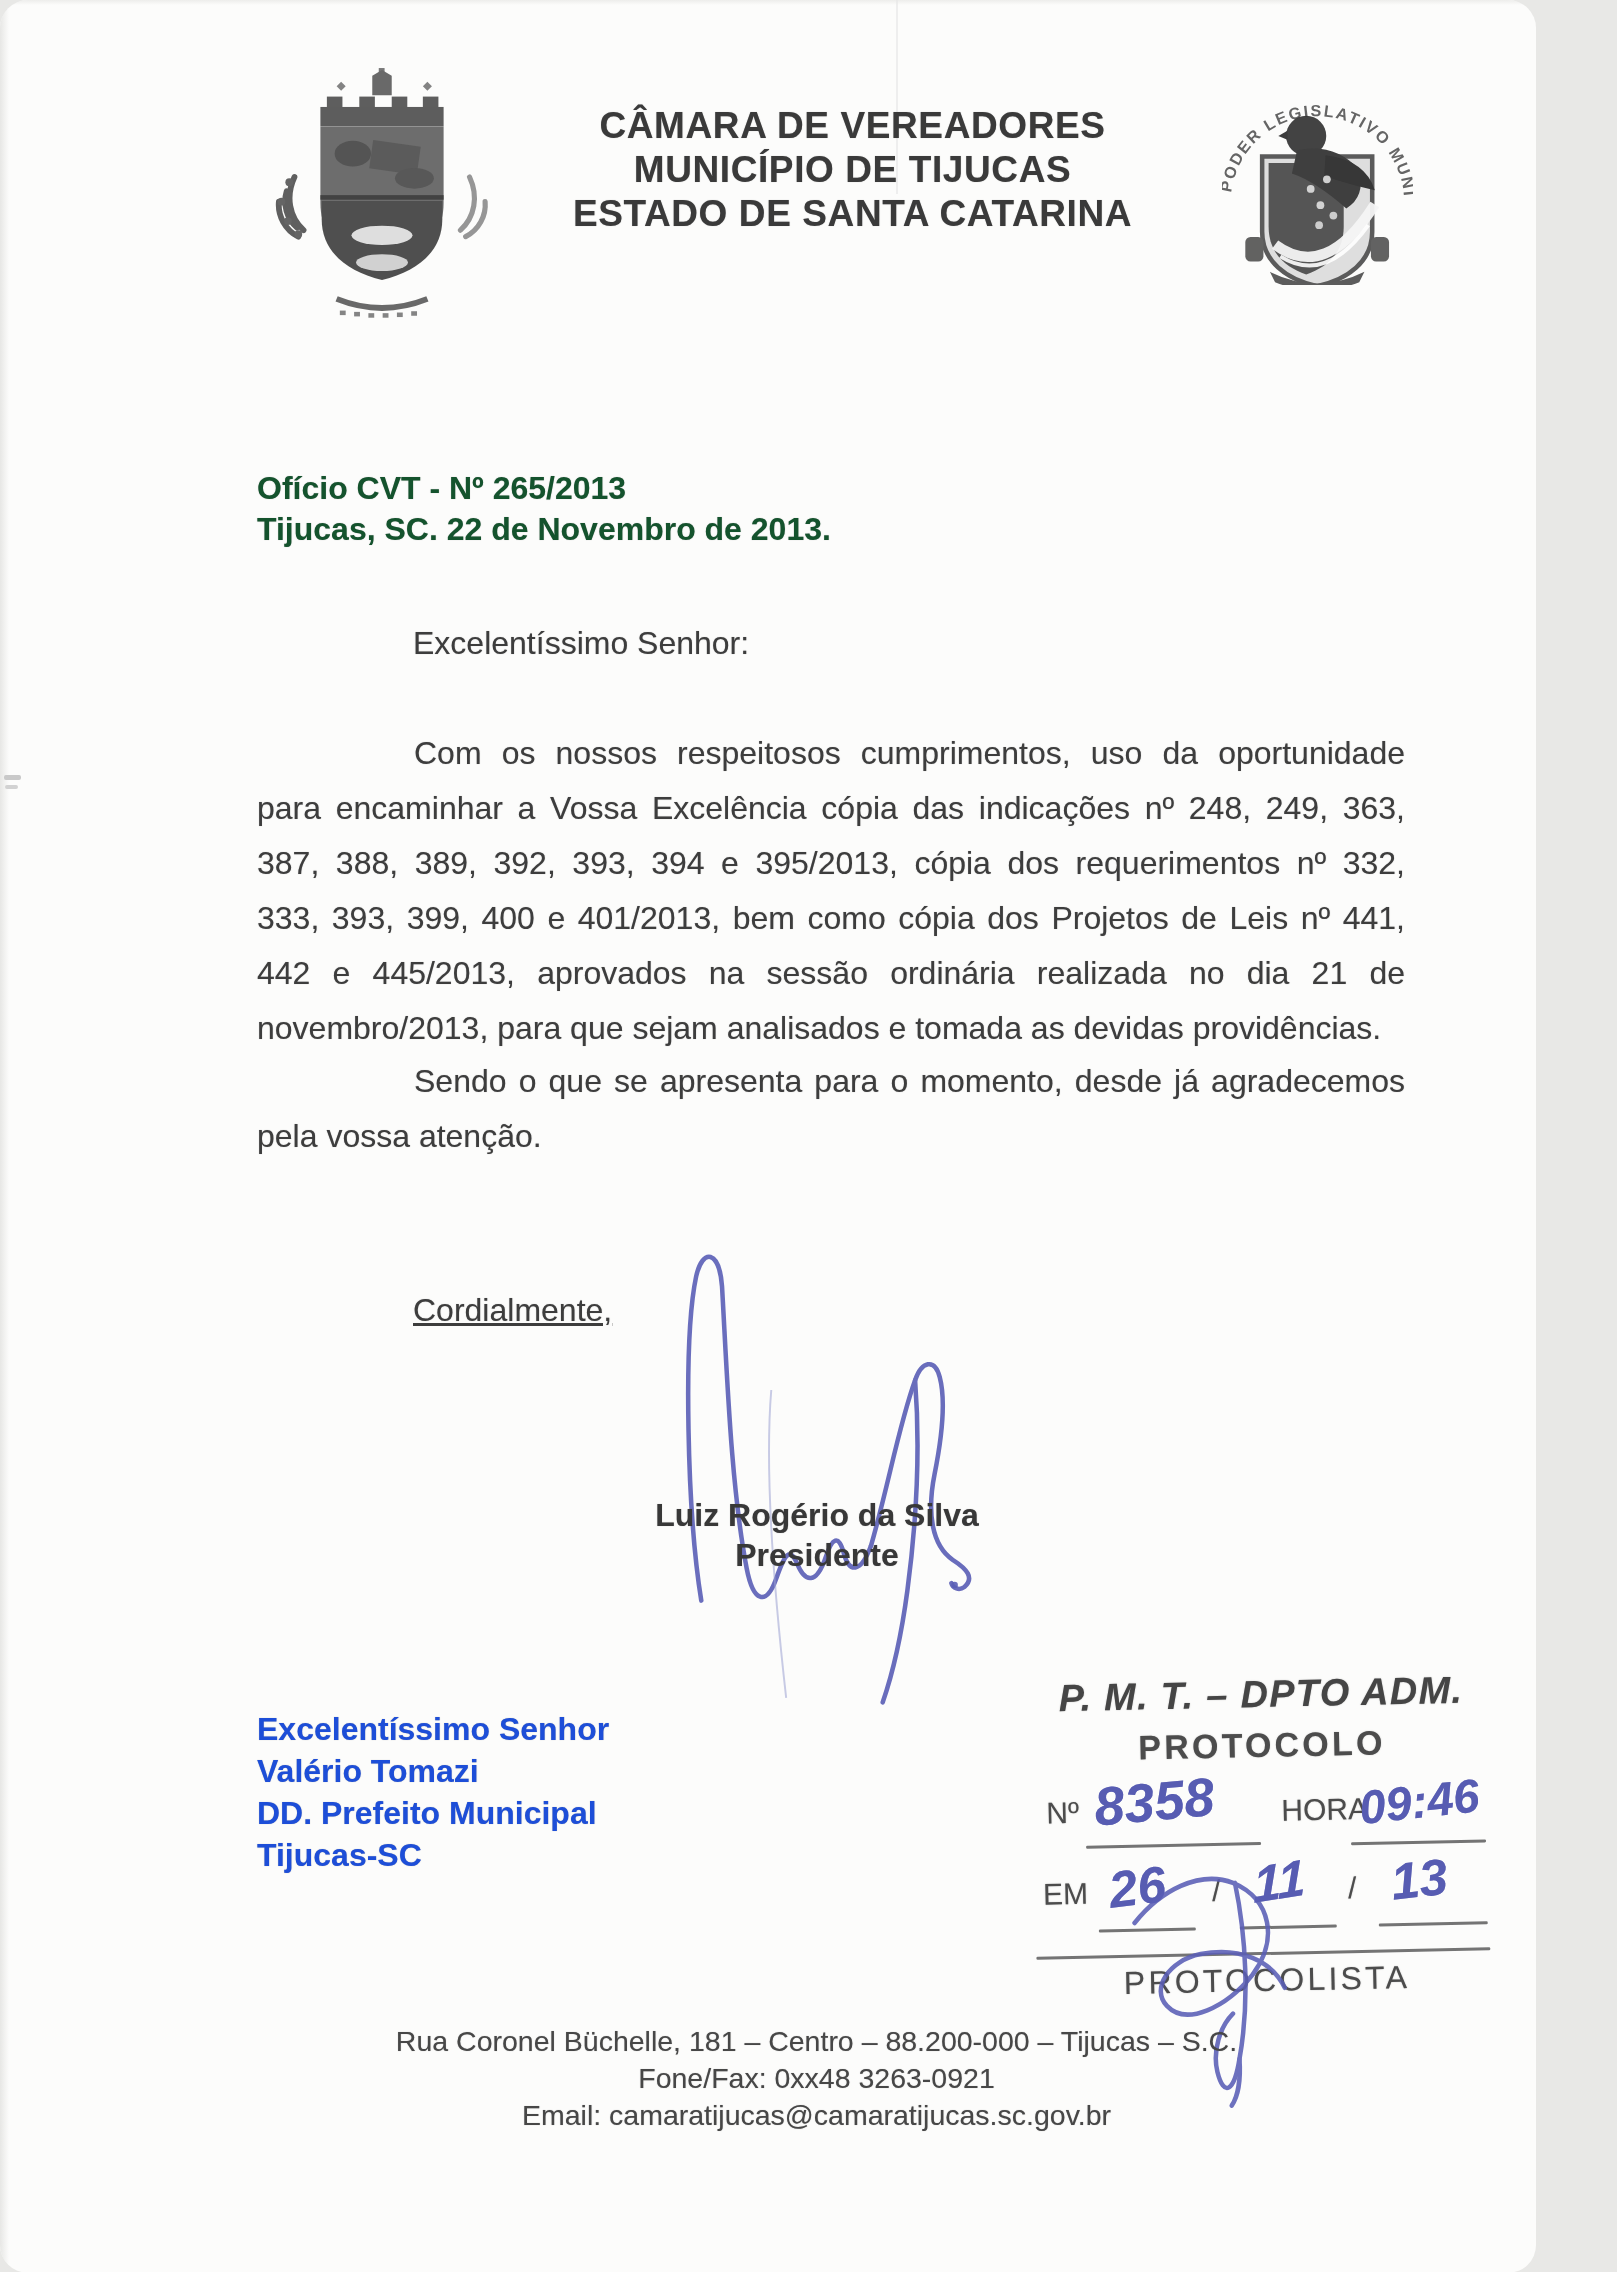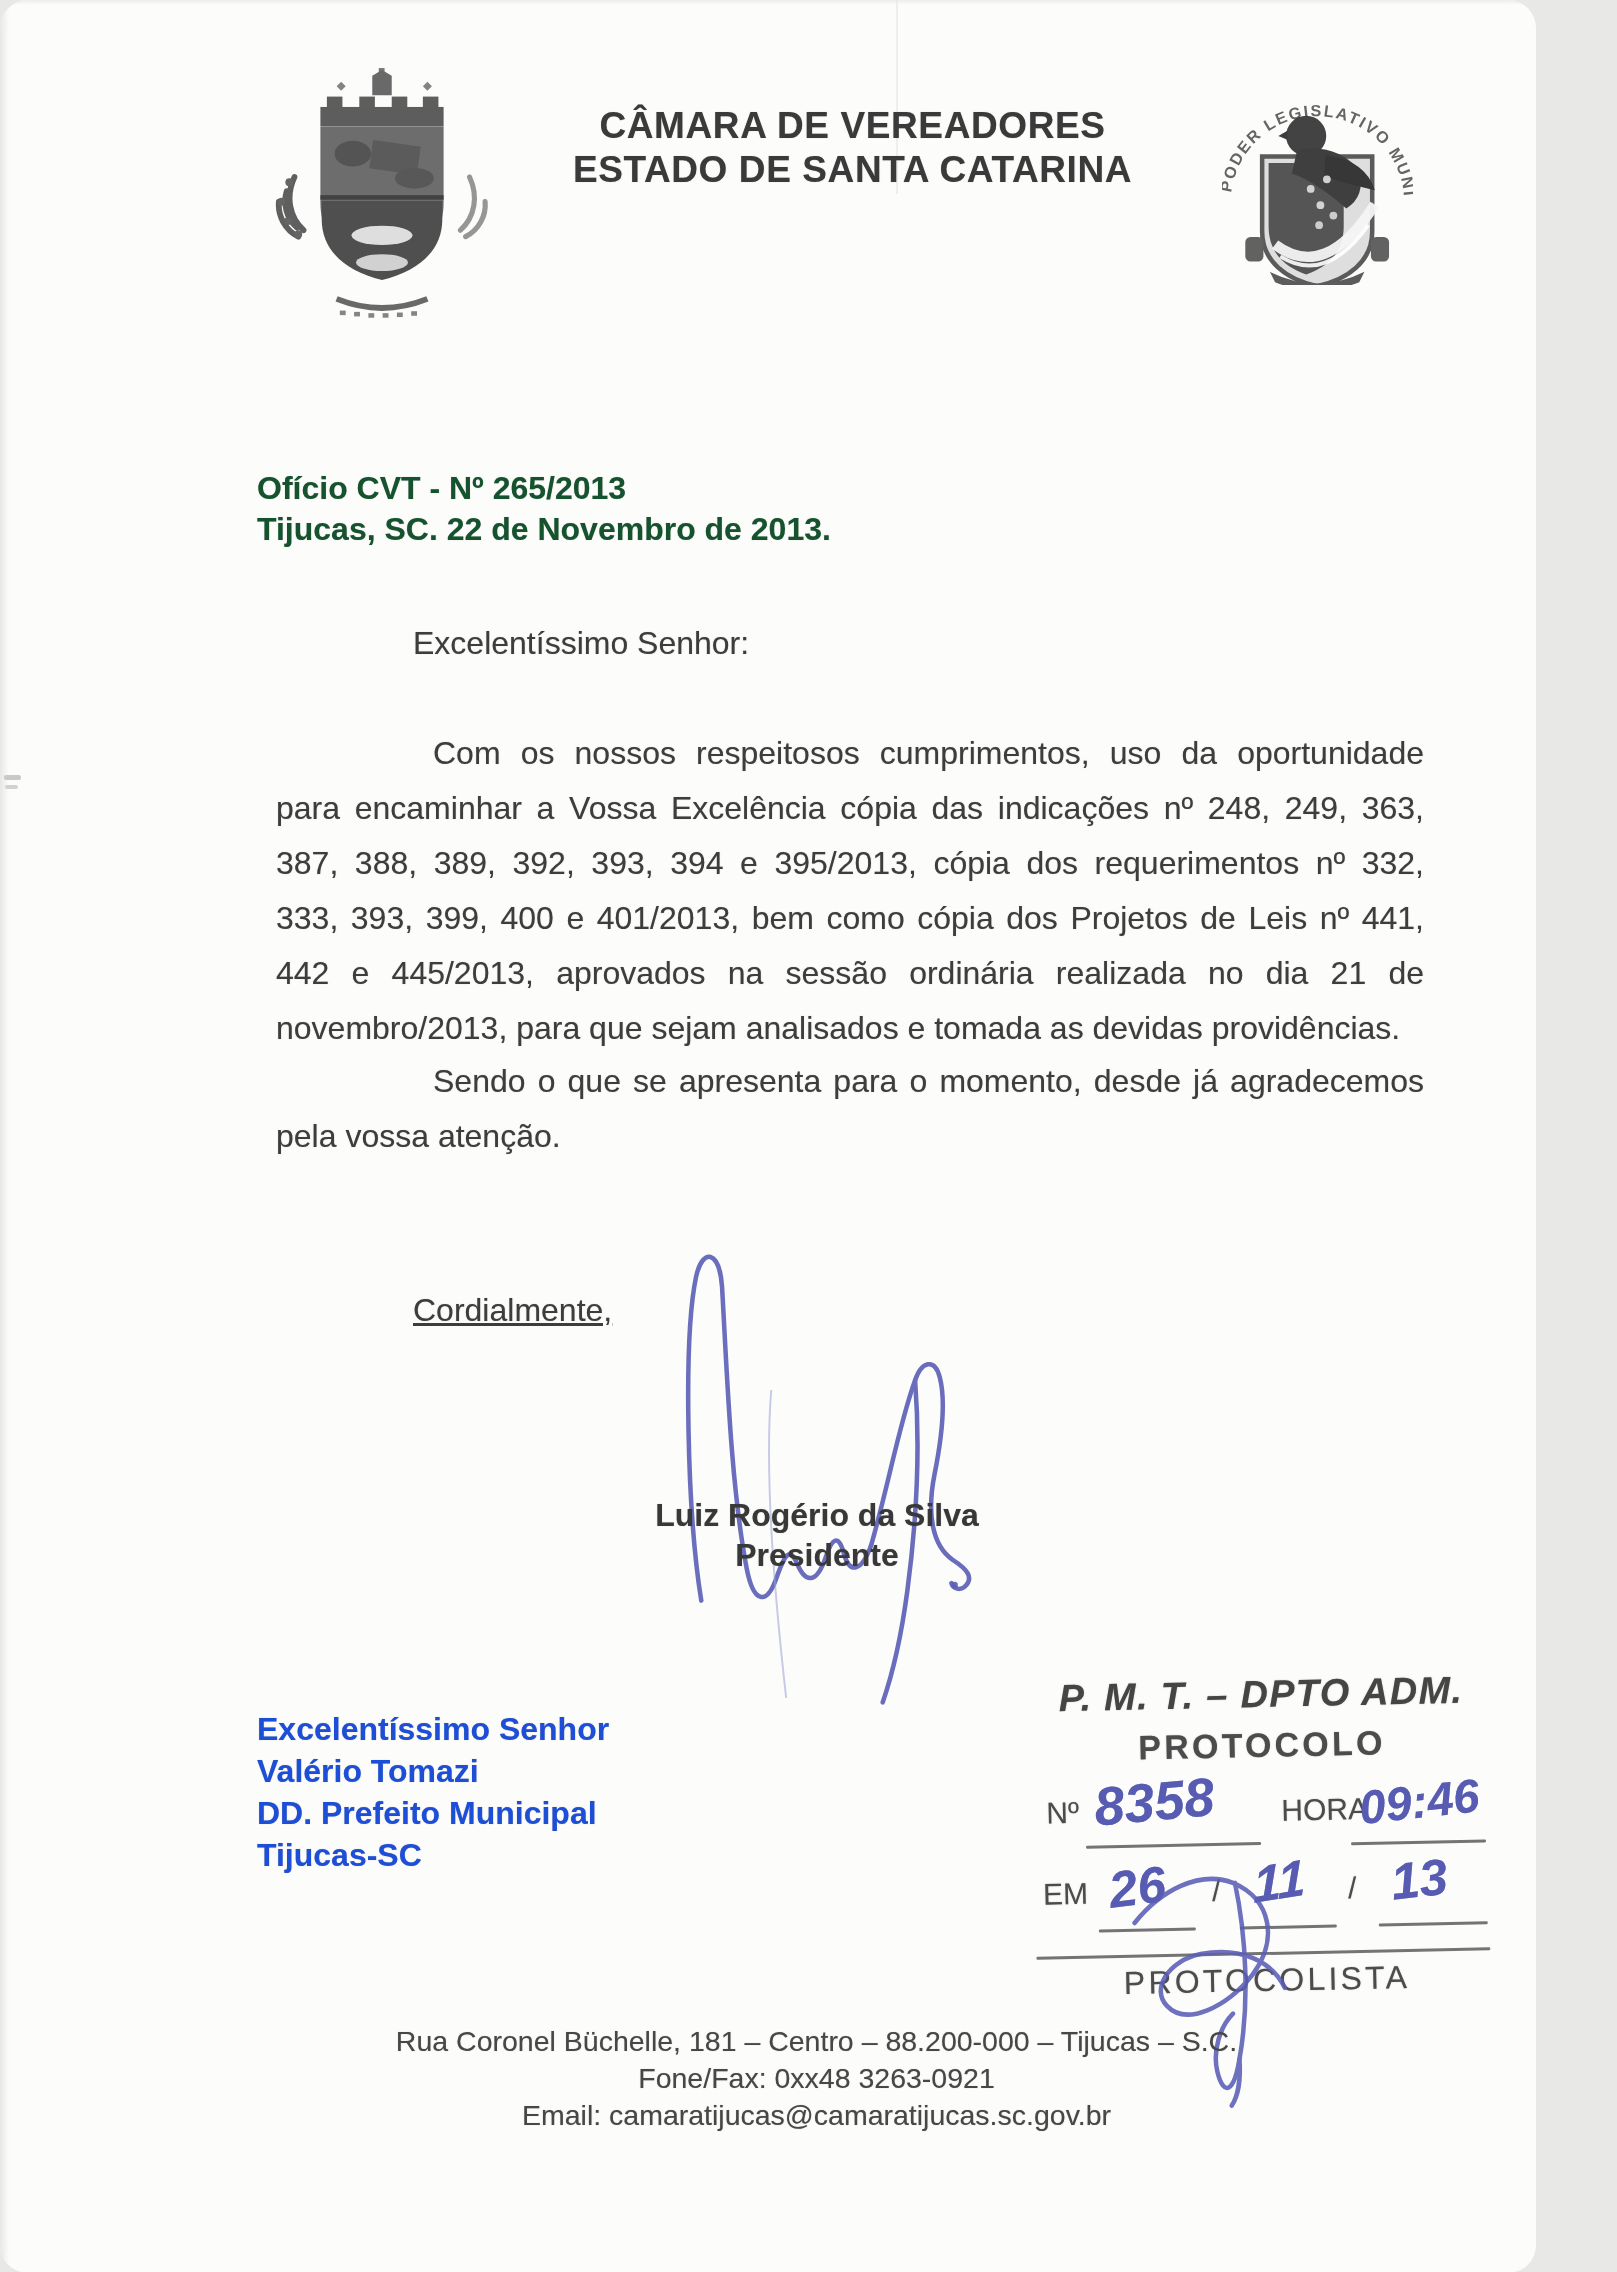--- a/index.html
+++ b/index.html
@@ -15,21 +15,21 @@
 
   
   .hdr{left:454px;top:104px;width:797px;text-align:center;}
   .hdr div{font-size:37px;font-weight:bold;line-height:44px;letter-spacing:0.6px;color:#3a3a3a;}
 
   
   .ref{left:257px;top:432px;font-size:32px;font-weight:bold;line-height:41px;color:#14532d;margin-top:36px;}
 
   
   .salutation{left:413px;top:617px;font-size:32px;margin-top:8px;}
-  .para{left:257px;width:1148px;font-size:32px;margin-left:19px;}
+  .para{left:257px;width:1148px;font-size:32px;}
   .para .line{height:55px;line-height:55px;text-align:justify;text-justify:inter-word;white-space:normal;}
   .para .jl{text-align-last:justify;}
   .para .ind{padding-left:157px;box-sizing:border-box;}
   .closing{left:413px;top:1292px;font-size:32px;text-decoration:underline;}
 
   .signer{left:616px;top:1487px;width:402px;text-align:center;font-weight:bold;font-size:32px;line-height:40px;color:#383838;margin-top:8px;}
   .recipient{left:257px;top:1708px;font-size:32px;font-weight:bold;line-height:42px;color:#1d4ed8;}
 
   
   .footer{left:311px;top:2023px;width:1011px;text-align:center;font-size:28.5px;line-height:37px;color:#474747;}
@@ -95,20 +95,21 @@
           <rect x="144" y="378" width="9" height="7" fill="#787878"></rect>
           <rect x="166" y="378" width="9" height="7" fill="#787878"></rect>
           <rect x="188" y="377" width="9" height="7" fill="#787878"></rect>
           <rect x="210" y="375" width="9" height="7" fill="#787878"></rect>
       </g>
     </svg>
   </div>
 
   <div class="abs hdr ink">
     <div>CÂMARA DE VEREADORES</div>
+    <div>MUNICÍPIO DE TIJUCAS</div>
     <div>ESTADO DE SANTA CATARINA</div>
   </div>
 
   <div class="abs" style="left:1222px;top:58px;">
     <svg width="191" height="227" viewBox="0 0 295 350">
       <defs>
         <path id="arc" d="M14 212 A 134 134 0 0 1 281 212" fill="none"></path>
       </defs>
       <text font-family="Liberation Sans, sans-serif" font-size="25" font-weight="bold" letter-spacing="3" fill="#4b4b4b" opacity="0.85">
         <textPath href="#arc" startOffset="4">PODER LEGISLATIVO MUNICIPAL</textPath>

